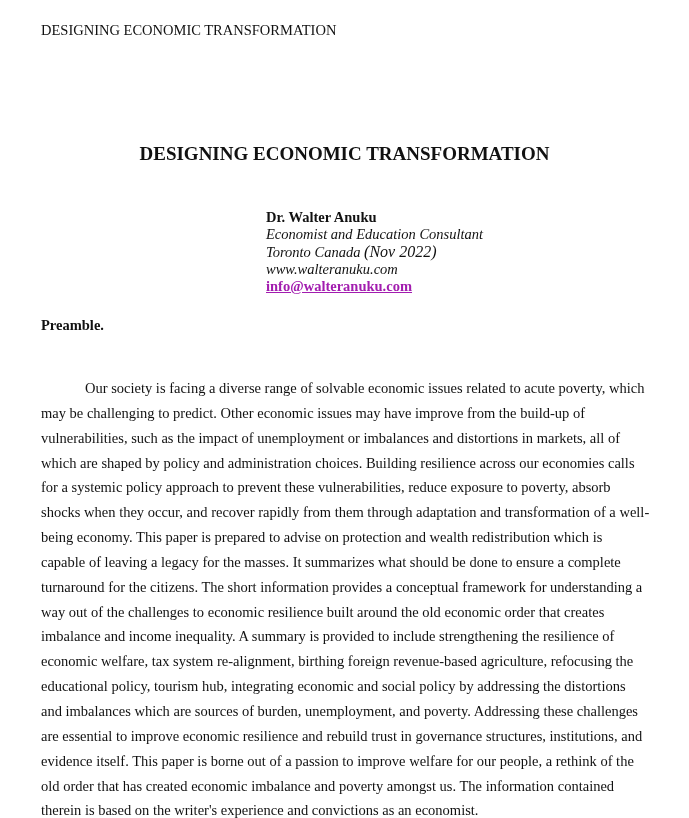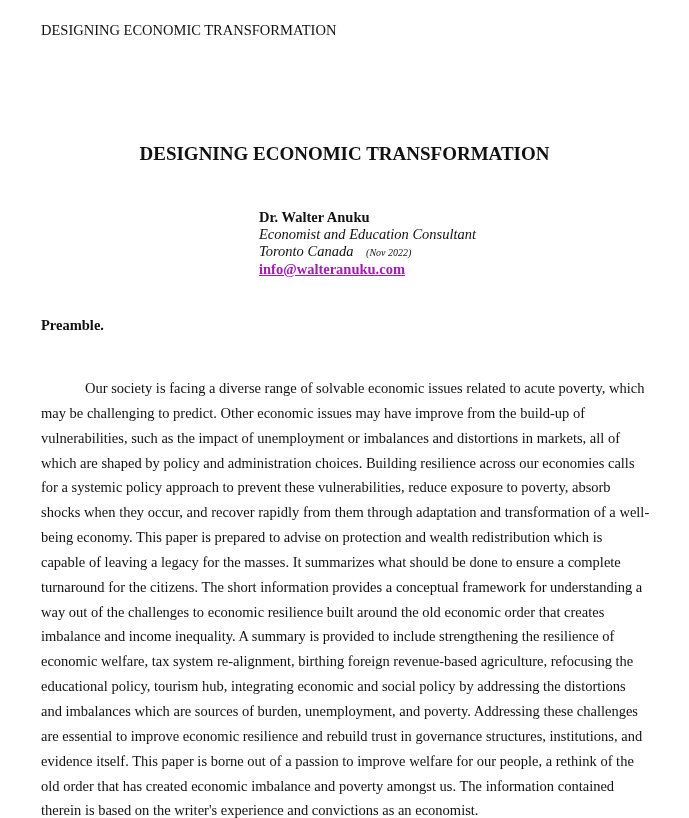--- a/index.html
+++ b/index.html
@@ -9,26 +9,26 @@
   }
   .running-header {
     position: absolute; left: 41px; top: 22px;
     font-size: 14.5px; letter-spacing: 0px; white-space: nowrap;
   }
   .doc-title {
     position: absolute; left: 0; width: 689px; top: 143px;
     text-align: center; font-weight: bold; font-size: 19px; white-space: nowrap;
   }
   .author-block {
-    position: absolute; left: 259px; top: 209px; font-size: 14.5px; line-height: 17px;
+    position: absolute; left: 266px; top: 209px; font-size: 14.5px; line-height: 17px;
   }
   .author-block div { white-space: nowrap; }
   .author-name { font-weight: bold; }
   .italic { font-style: italic; }
-  .small-date { font-size: 10px; margin-left: 9px; }
+  .small-date { font-size: 16px; }
   .email { font-weight: bold; text-decoration: underline; color: #a21caf; }
   .section-heading {
     position: absolute; left: 41px; top: 317px; font-weight: bold; font-size: 14.5px;
   }
   .body-para {
     position: absolute; left: 41px; top: 340px; width: 610px;
     font-size: 14.5px; line-height: 24.85px;
   }
   .body-para .line { white-space: nowrap; display: block; height: 24.85px; }
   .body-para .line.first { padding-left: 44px; margin-top: 36px; }
@@ -37,20 +37,21 @@
 <body>
 
 <div class="running-header">DESIGNING ECONOMIC TRANSFORMATION</div>
 
 <div class="doc-title">DESIGNING ECONOMIC TRANSFORMATION</div>
 
 <div class="author-block">
   <div class="author-name">Dr. Walter Anuku</div>
   <div class="italic">Economist and Education Consultant</div>
   <div class="italic"><span>Toronto Canada</span> <span class="small-date">(Nov 2022)</span></div>
+  <div class="italic">www.walteranuku.com</div>
   <div><a class="email">info@walteranuku.com</a></div>
 </div>
 
 <div class="section-heading">Preamble.</div>
 
 <div class="body-para">
   <span class="line first">Our society is facing a diverse range of solvable economic issues related to acute poverty, which</span>
   <span class="line">may be challenging to predict. Other economic issues may have improve from the build-up of</span>
   <span class="line">vulnerabilities, such as the impact of unemployment or imbalances and distortions in markets, all of</span>
   <span class="line">which are shaped by policy and administration choices. Building resilience across our economies calls</span>

